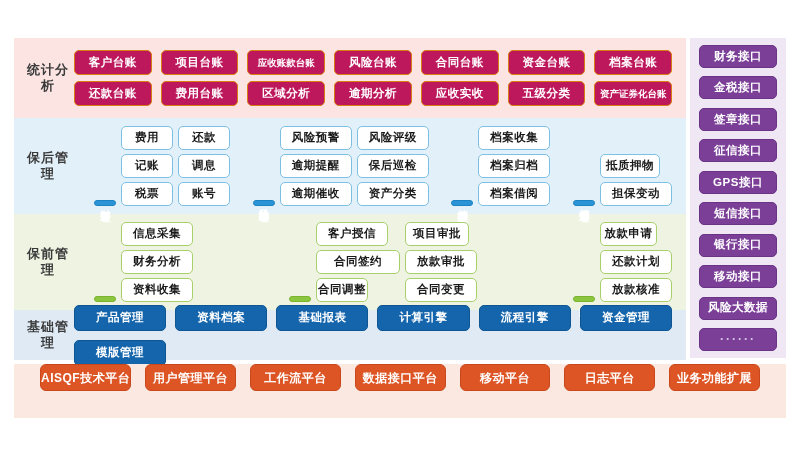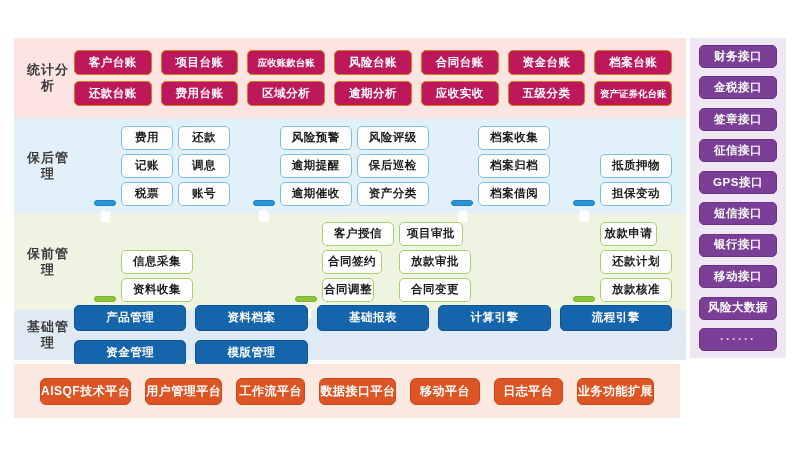--- a/index.html
+++ b/index.html
@@ -164,43 +164,43 @@
 
   
   .band-basic {
     background: #dfeaf5;
     height: 50px;
     padding: 5px 8px 5px 0;
   }
   .basic-grid {
     flex: 1 1 auto;
     display: grid;
-    grid-template-columns: repeat(5, 1fr);
+    grid-template-columns: repeat(6, 1fr);
     gap: 9px;
     padding-right: 6px;
   }
   .pill-darkblue {
     background: #1565ad;
     border: 1px solid #0f5591;
     color: #ffffff;
     height: 26px;
     font-size: 11.5px;
     letter-spacing: .5px;
   }
 
   
   .band-platform {
     position: absolute;
     left: 14px;
     top: 364px;
-    width: 666px;
+    width: 772px;
     height: 54px;
     background: #fbe9e1;
     display: flex;
-    align-items: center;
+    align-items: flex-start;
     box-sizing: border-box;
     padding: 0 26px;
   }
   .platform-grid {
     flex: 1 1 auto;
     display: grid;
     grid-template-columns: repeat(7, 1fr);
     gap: 14px;
   }
   .pill-red {
@@ -311,49 +311,50 @@
               <div class="chip chip-blue" style="width:72px">档案归档</div>
               <div class="chip chip-blue" style="width:72px">档案借阅</div>
             </div>
           </div>
 
           <div class="spacer"></div>
 
           <div class="group">
             <div class="group-tab tab-blue">担保管理</div>
             <div class="group-items">
-              <div class="chip chip-blue" style="width:72px">抵质押物</div>
+              <div class="chip chip-blue" style="width:60px">抵质押物</div>
               <div class="chip chip-blue" style="width:72px">担保变动</div>
             </div>
           </div>
 
         </div>
       </div>
     </div>
 
     <div class="band band-pre">
       <div class="band-label">保前管理</div>
       <div class="band-body">
         <div class="groups">
 
           <div class="group">
             <div class="group-tab tab-green">客户管理</div>
             <div class="group-items">
               <div class="chip chip-green" style="width:72px">信息采集</div>
+              <div class="chip chip-green" style="width:72px">财务分析</div>
               <div class="chip chip-green" style="width:72px">资料收集</div>
             </div>
           </div>
 
           <div class="spacer"></div>
 
           <div class="group">
             <div class="group-tab tab-green">业务审批</div>
             <div class="group-items">
               <div class="chip chip-green" style="width:72px">客户授信</div>
-              <div class="chip chip-green" style="width:60px">合同签约</div>
+              <div class="chip chip-green" style="width:84px">合同签约</div>
               <div class="chip chip-green" style="width:52px">合同调整</div>
             </div>
             <div class="group-items">
               <div class="chip chip-green" style="width:64px">项目审批</div>
               <div class="chip chip-green" style="width:72px">放款审批</div>
               <div class="chip chip-green" style="width:72px">合同变更</div>
             </div>
           </div>
 
           <div class="spacer"></div>

